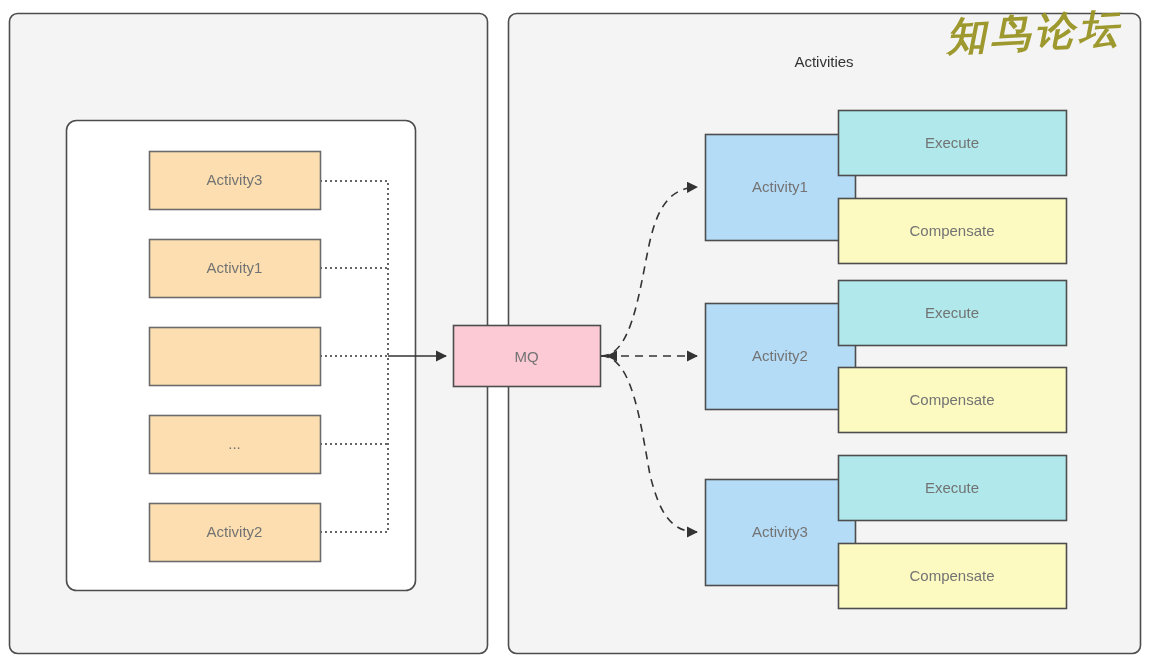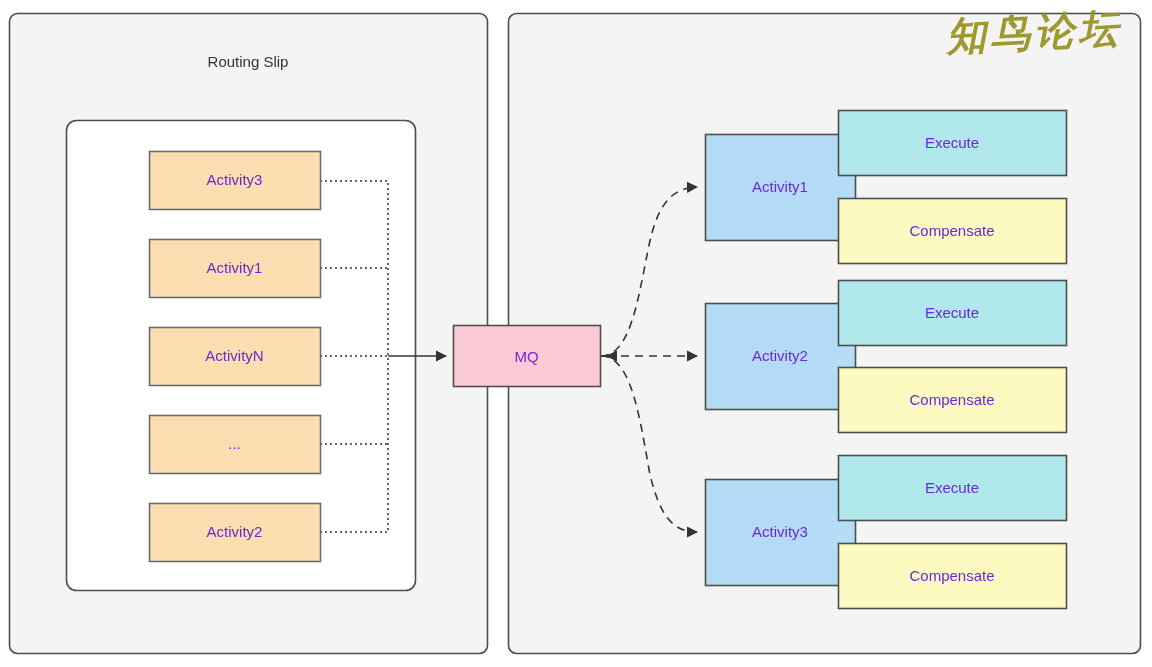--- a/index.html
+++ b/index.html
@@ -23,21 +23,21 @@
     top: 0;
     width: 1152px;
     height: 667px;
   }
   .node-label {
     position: absolute;
     display: flex;
     align-items: center;
     justify-content: center;
     text-align: center;
-    color: #6d28d9;
+    color: #737373;
     font-size: 15px;
     line-height: 1.2;
     pointer-events: none;
     white-space: nowrap;
   }
   .panel-title {
     position: absolute;
     display: flex;
     align-items: center;
     justify-content: center;
@@ -113,26 +113,25 @@
 
     <rect x="705.5" y="303.5" width="150" height="106" fill="#b5dcf7" stroke="#4d4d4d" stroke-width="1.6"></rect>
     <rect x="838.5" y="280.5" width="228" height="65" fill="#b0e8eb" stroke="#4d4d4d" stroke-width="1.6"></rect>
     <rect x="838.5" y="367.5" width="228" height="65" fill="#fcfac0" stroke="#4d4d4d" stroke-width="1.6"></rect>
 
     <rect x="705.5" y="479.5" width="150" height="106" fill="#b5dcf7" stroke="#4d4d4d" stroke-width="1.6"></rect>
     <rect x="838.5" y="455.5" width="228" height="65" fill="#b0e8eb" stroke="#4d4d4d" stroke-width="1.6"></rect>
     <rect x="838.5" y="543.5" width="228" height="65" fill="#fcfac0" stroke="#4d4d4d" stroke-width="1.6"></rect>
   </svg>
 
-  <div class="panel-title" style="left:9px; top:46px; width:478px; height:30px;">Routing Slip</div>
 
+  <div class="panel-title" style="left:508px; top:46px; width:632px; height:30px;">Activities</div>
 
   <div class="node-label" style="left:149px; top:151px; width:171px; height:58px;">Activity3</div>
   <div class="node-label" style="left:149px; top:239px; width:171px; height:58px;">Activity1</div>
-  <div class="node-label" style="left:149px; top:327px; width:171px; height:58px;">ActivityN</div>
   <div class="node-label" style="left:149px; top:415px; width:171px; height:58px;">...</div>
   <div class="node-label" style="left:149px; top:503px; width:171px; height:58px;">Activity2</div>
 
   <div class="node-label" style="left:453px; top:325px; width:147px; height:63px;">MQ</div>
 
   <div class="node-label" style="left:705px; top:134px; width:150px; height:106px;">Activity1</div>
   <div class="node-label" style="left:838px; top:110px; width:228px; height:65px;">Execute</div>
   <div class="node-label" style="left:838px; top:198px; width:228px; height:65px;">Compensate</div>
 
   <div class="node-label" style="left:705px; top:303px; width:150px; height:106px;">Activity2</div>

